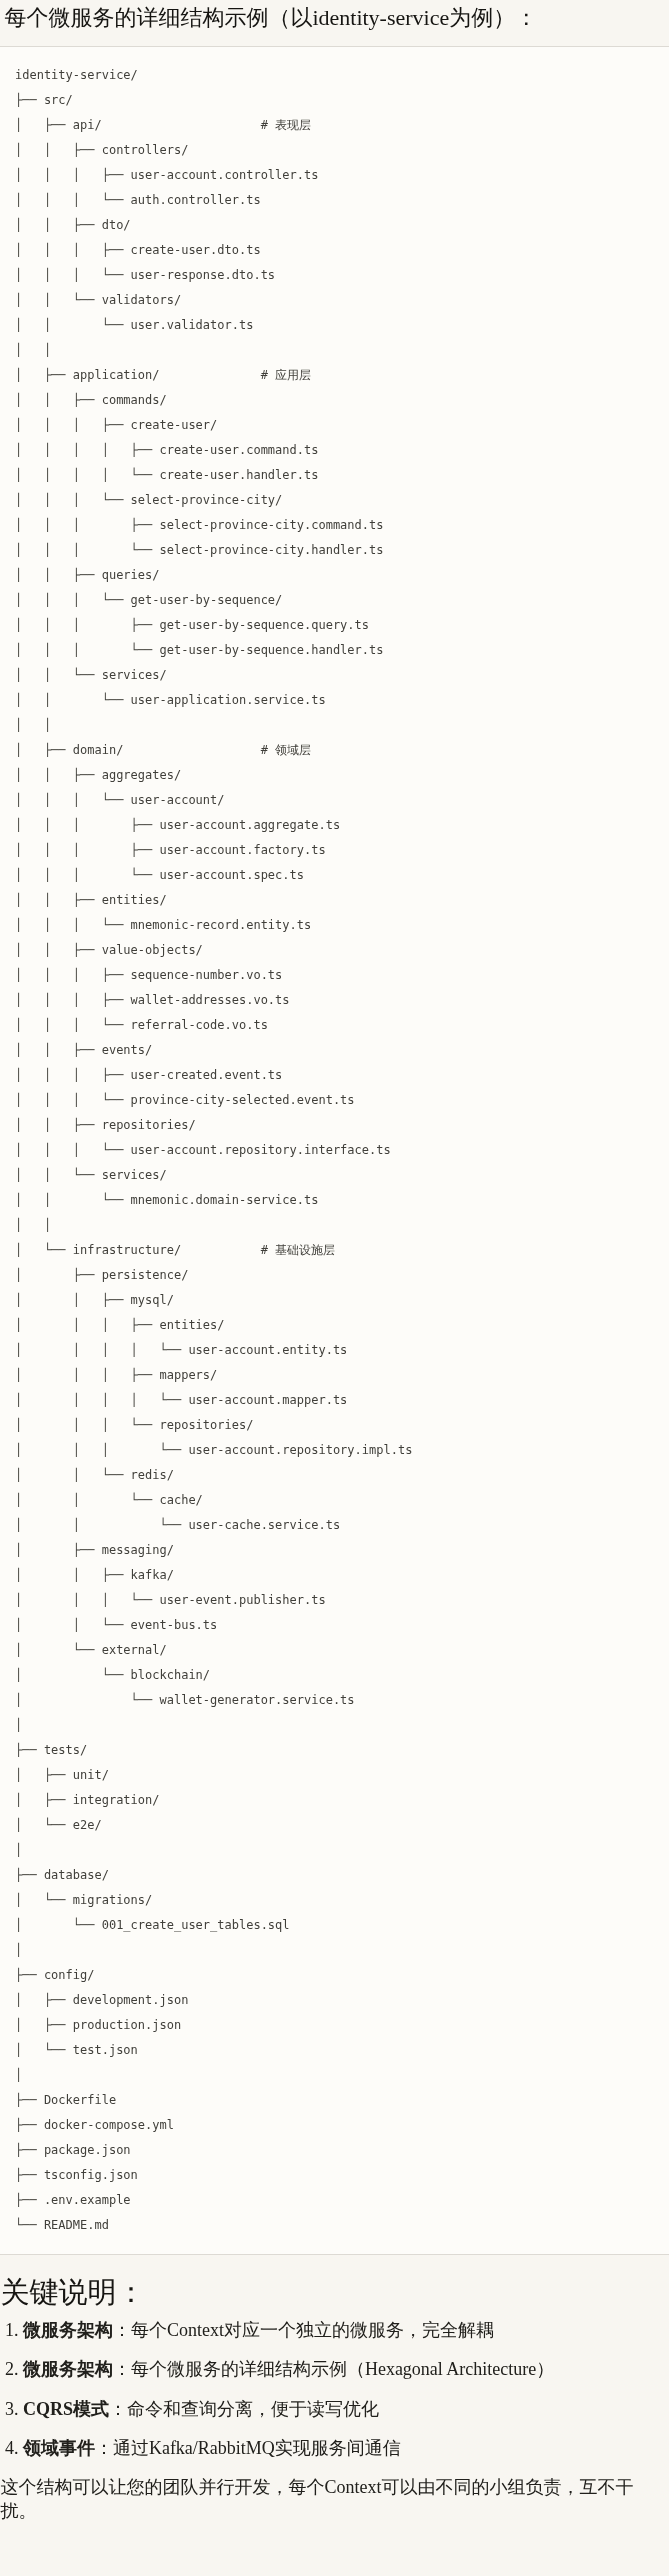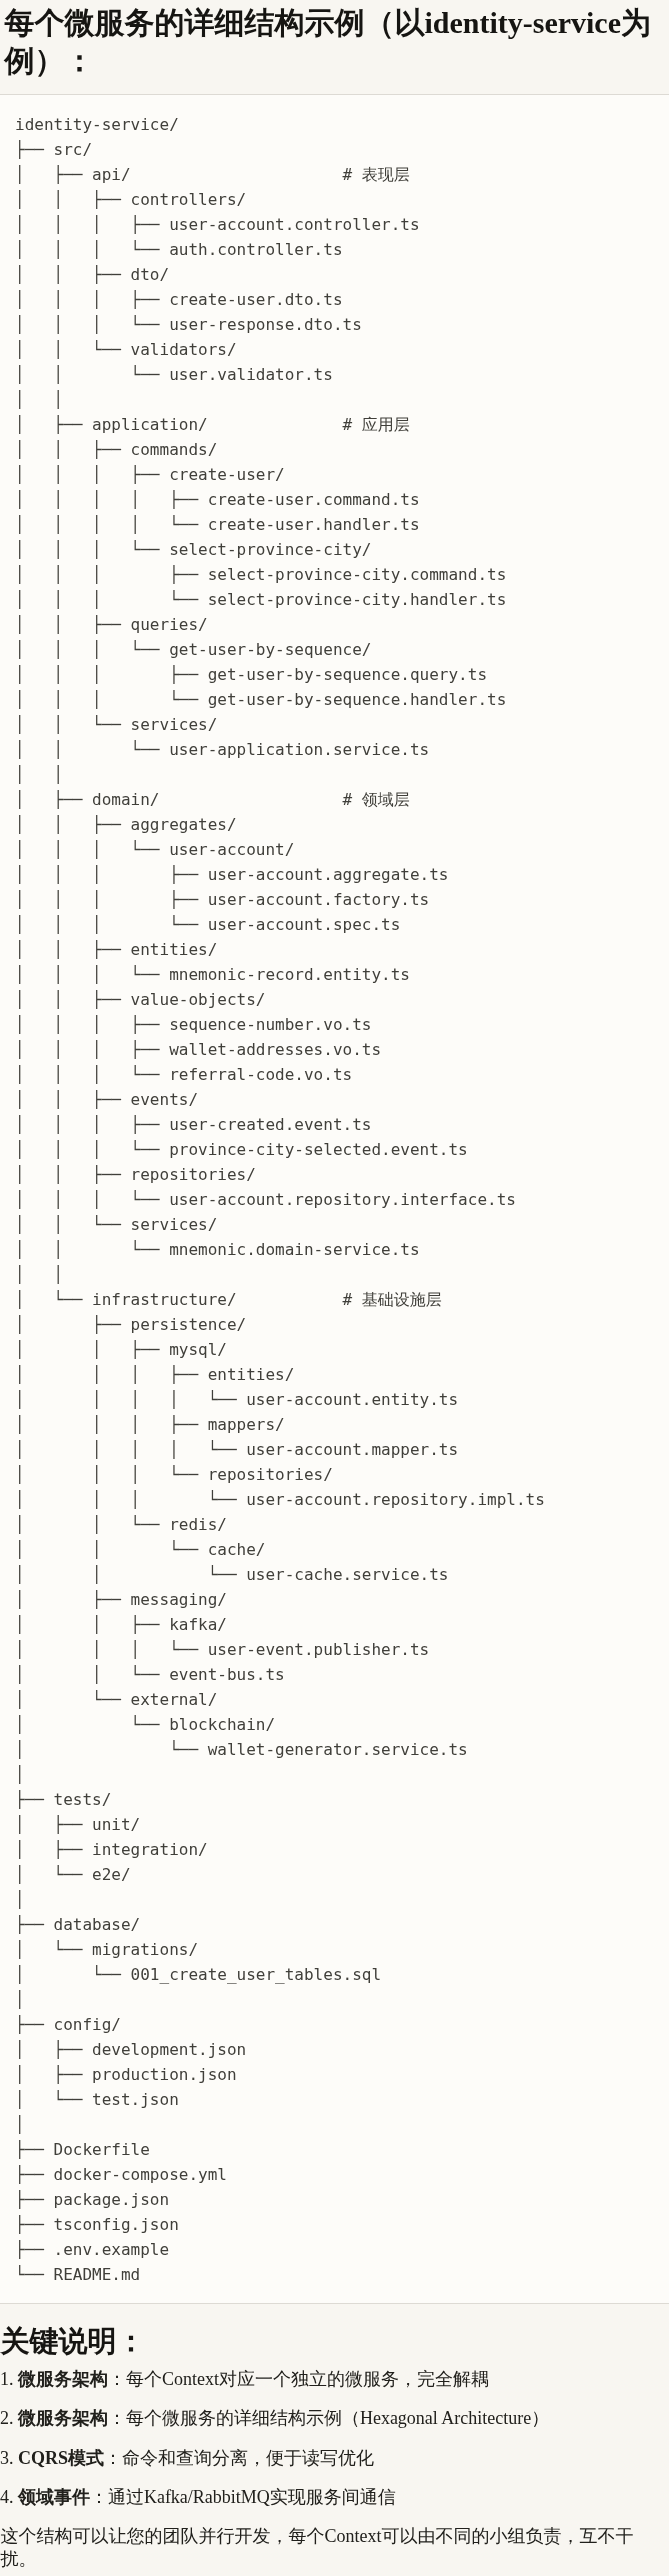--- a/index.html
+++ b/index.html
@@ -8,55 +8,56 @@
     width: 669px;
     min-height: 2576px;
     background: #f8f6f1;
     font-family: "Liberation Serif", serif;
     color: #21201c;
   }
   .page { padding: 0 0 13.8px 0; }
 
   .page-title {
     margin: 3.8px 0 0 4.4px;
-    font-size: 30px;
+    font-size: 22px;
     line-height: 1.28;
-    font-weight: 700;
+    font-weight: 400;
     color: #161512;
     font-family: "Liberation Serif", serif;
   }
 
   .code-block {
     margin-top: 13.8px;
     background: #fdfcf9;
     border-top: 1.3px solid #dddad4;
     border-bottom: 1.3px solid #dddad4;
   }
   .code-block pre {
     margin: 0;
     padding: 16.3px 6.3px 16.3px 15px;
     font-family: "DejaVu Sans Mono", monospace;
-    font-size: 16px;
+    font-size: 12px;
     line-height: 25px;
     color: #403f3a;
     white-space: pre;
     overflow: hidden;
   }
 
   .key-notes-heading {
     margin: 20px 0 0 0.6px;
     font-size: 29px;
     line-height: 1.2;
-    font-weight: 700;
+    font-weight: 400;
     color: #161512;
   }
 
   .key-notes-list { margin-top: 8.8px; }
   .note-item {
     margin-top: 17px;
+    padding-left: 5px;
     font-size: 18px;
     line-height: 1.25;
   }
   .note-item:first-child { margin-top: 0; }
   .note-number { margin-right: 4.4px; }
   .note-term { font-weight: 700; }
 
   .closing-paragraph {
     margin: 16.3px 0 0 0.6px;
     font-size: 18px;

